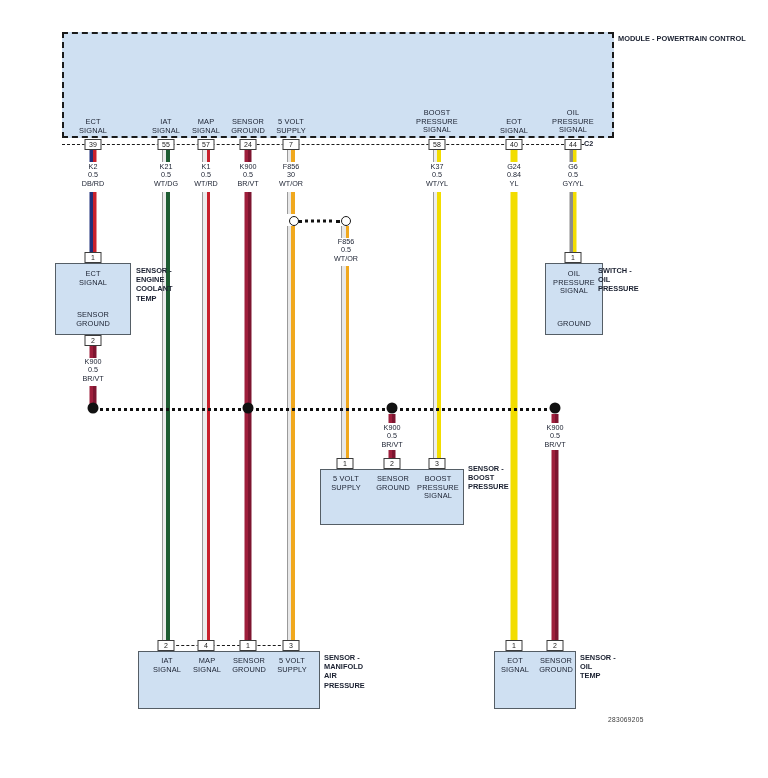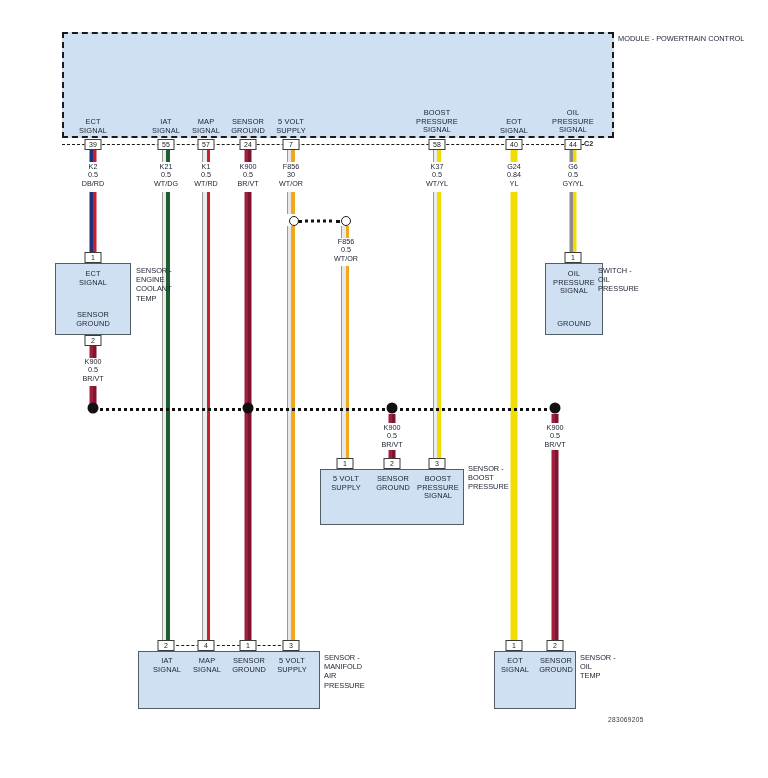--- a/index.html
+++ b/index.html
@@ -42,20 +42,21 @@
     white-space:pre;
     color:#1a2030;
   }
   .desc{
     position:absolute;
     font-size:7.4px;
     line-height:9.2px;
     text-align:left;
     white-space:pre;
     color:#1a2030;
+    font-weight:bold;
   }
   .partno{
     position:absolute;
     font-size:6.6px;
     color:#3a3a3a;
     letter-spacing:.3px;
   }
 
   
   .pin{

